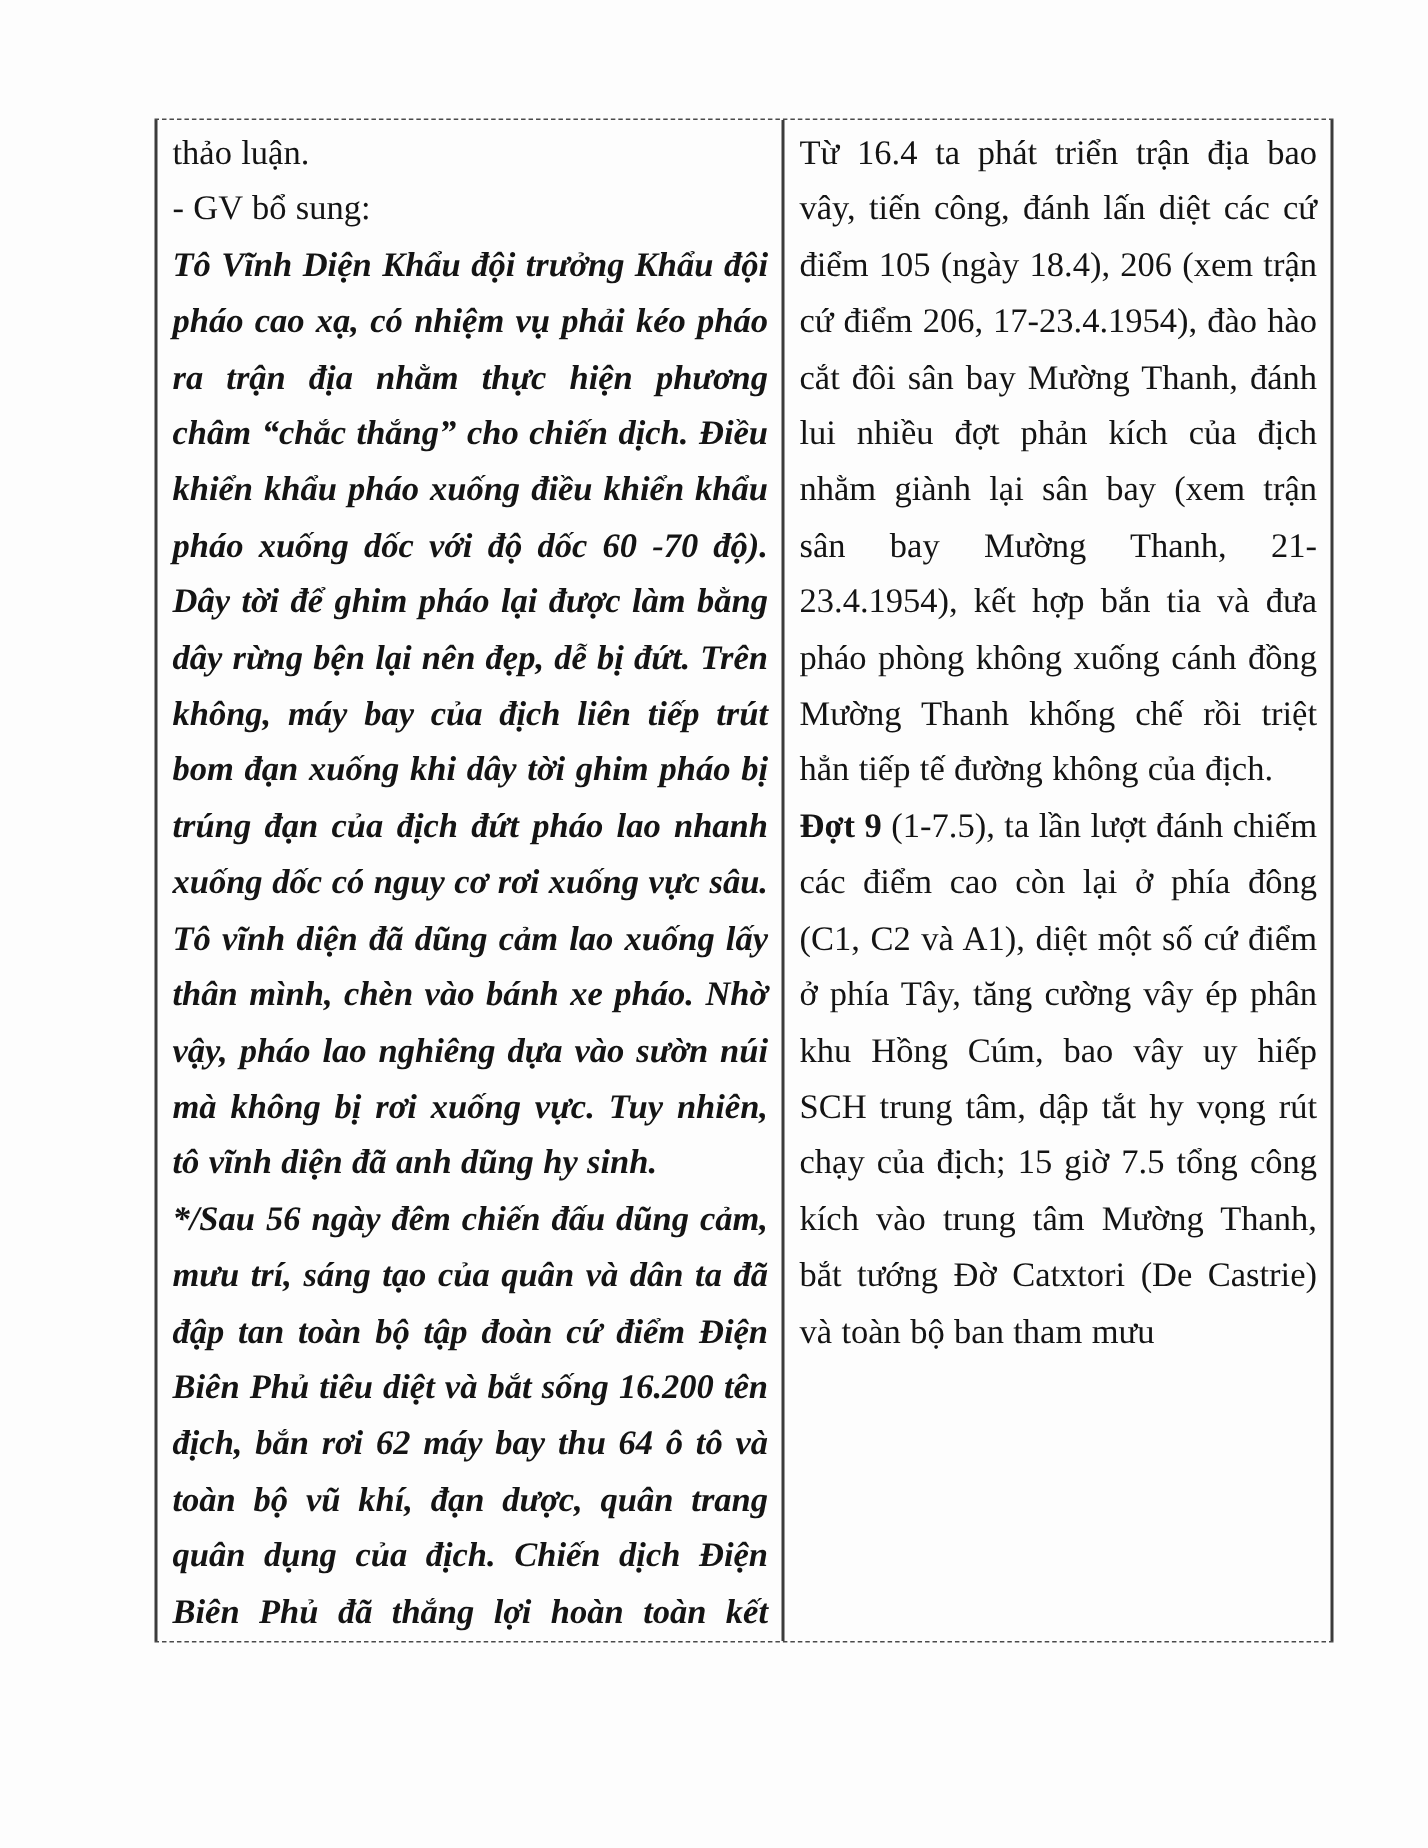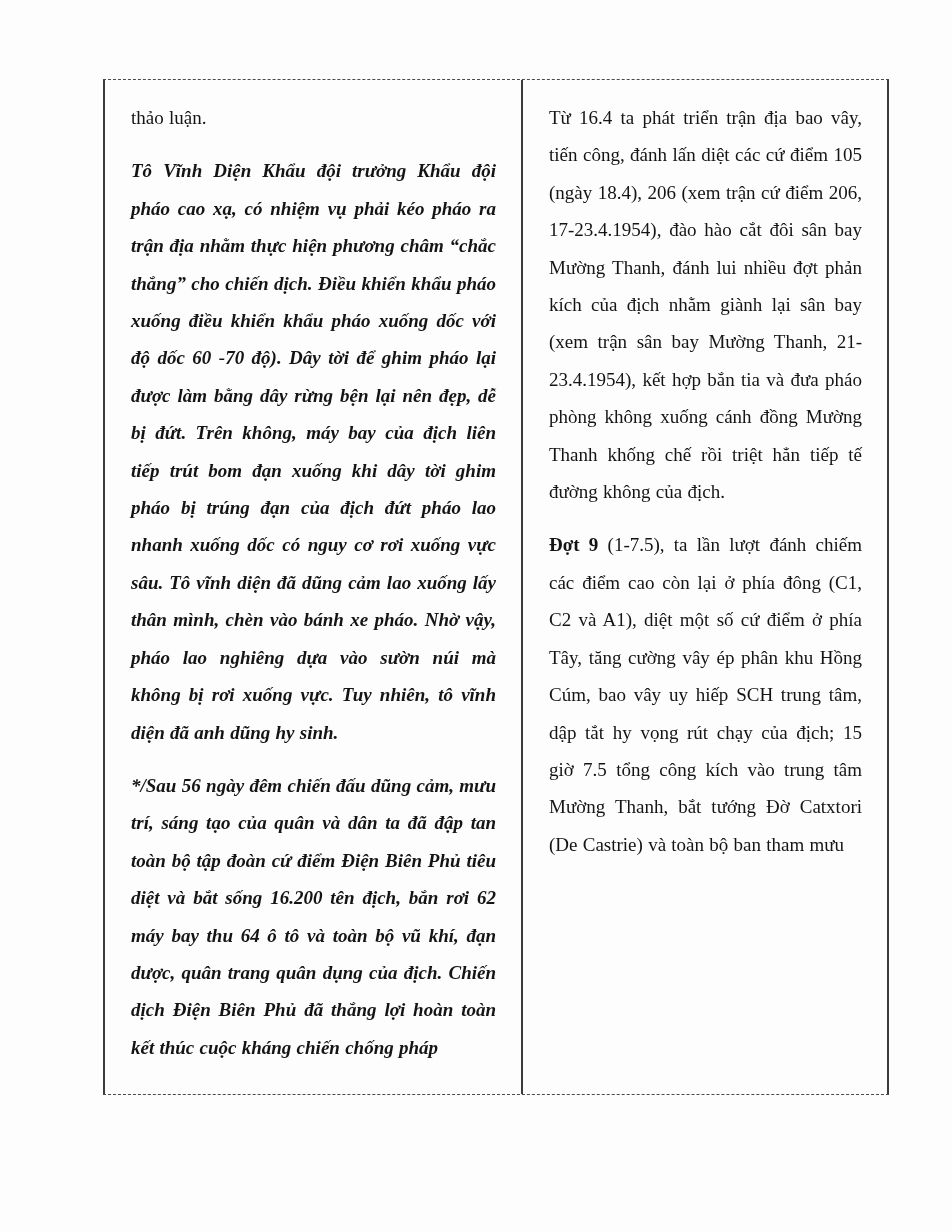--- a/index.html
+++ b/index.html
@@ -34,23 +34,23 @@
   .cell-left {
     width: 420px;
     border-left: 2px solid #3b3b3b;
     border-right: 2px solid #3b3b3b;
   }
   .cell-right {
     flex: 1;
     border-right: 2px solid #3b3b3b;
   }
   .cell p {
-    margin: 16px;
+    margin: 0;
     font-family: "Liberation Serif", "DejaVu Serif", serif;
-    font-size: 19px;
+    font-size: 23px;
     line-height: 37.4px;
     text-align: justify;
     color: #141414;
     word-spacing: 0.5px;
   }
   .bold-italic {
     font-weight: bold;
     font-style: italic;
   }
   .bold-lead {
@@ -59,20 +59,21 @@
   }
 </style>
 </head>
 <body>
 
 <div class="page">
   <div class="doc-table">
 
     <div class="cell cell-left">
       <p>thảo luận.</p>
+      <p>- GV bổ sung:</p>
       <p class="bold-italic">Tô Vĩnh Diện Khẩu đội trưởng Khẩu đội pháo cao xạ, có nhiệm vụ phải kéo pháo ra trận địa nhằm thực hiện phương châm “chắc thắng” cho chiến dịch. Điều khiển khẩu pháo xuống điều khiển khẩu pháo xuống dốc với độ dốc 60 -70 độ). Dây tời để ghim pháo lại được làm bằng dây rừng bện lại nên đẹp, dễ bị đứt. Trên không, máy bay của địch liên tiếp trút bom đạn xuống khi dây tời ghim pháo bị trúng đạn của địch đứt pháo lao nhanh xuống dốc có nguy cơ rơi xuống vực sâu. Tô vĩnh diện đã dũng cảm lao xuống lấy thân mình, chèn vào bánh xe pháo. Nhờ vậy, pháo lao nghiêng dựa vào sườn núi mà không bị rơi xuống vực. Tuy nhiên, tô vĩnh diện đã anh dũng hy sinh.</p>
       <p class="bold-italic">*/Sau 56 ngày đêm chiến đấu dũng cảm, mưu trí, sáng tạo của quân và dân ta đã đập tan toàn bộ tập đoàn cứ điểm Điện Biên Phủ tiêu diệt và bắt sống 16.200 tên địch, bắn rơi 62 máy bay thu 64 ô tô và toàn bộ vũ khí, đạn dược, quân trang quân dụng của địch. Chiến dịch Điện Biên Phủ đã thắng lợi hoàn toàn kết thúc cuộc kháng chiến chống pháp</p>
     </div>
 
     <div class="cell cell-right">
       <p>Từ 16.4 ta phát triển trận địa bao vây, tiến công, đánh lấn diệt các cứ điểm 105 (ngày 18.4), 206 (xem trận cứ điểm 206, 17-23.4.1954), đào hào cắt đôi sân bay Mường Thanh, đánh lui nhiều đợt phản kích của địch nhằm giành lại sân bay (xem trận sân bay Mường Thanh, 21-23.4.1954), kết hợp bắn tia và đưa pháo phòng không xuống cánh đồng Mường Thanh khống chế rồi triệt hẳn tiếp tế đường không của địch.</p>
       <p><span class="bold-lead">Đợt 9</span><span> (1-7.5), ta lần lượt đánh chiếm các điểm cao còn lại ở phía đông (C1, C2 và A1), diệt một số cứ điểm ở phía Tây, tăng cường vây ép phân khu Hồng Cúm, bao vây uy hiếp SCH trung tâm, dập tắt hy vọng rút chạy của địch; 15 giờ 7.5 tổng công kích vào trung tâm Mường Thanh, bắt tướng Đờ Catxtori (De Castrie) và toàn bộ ban tham mưu</span></p>
     </div>
 
   </div>

